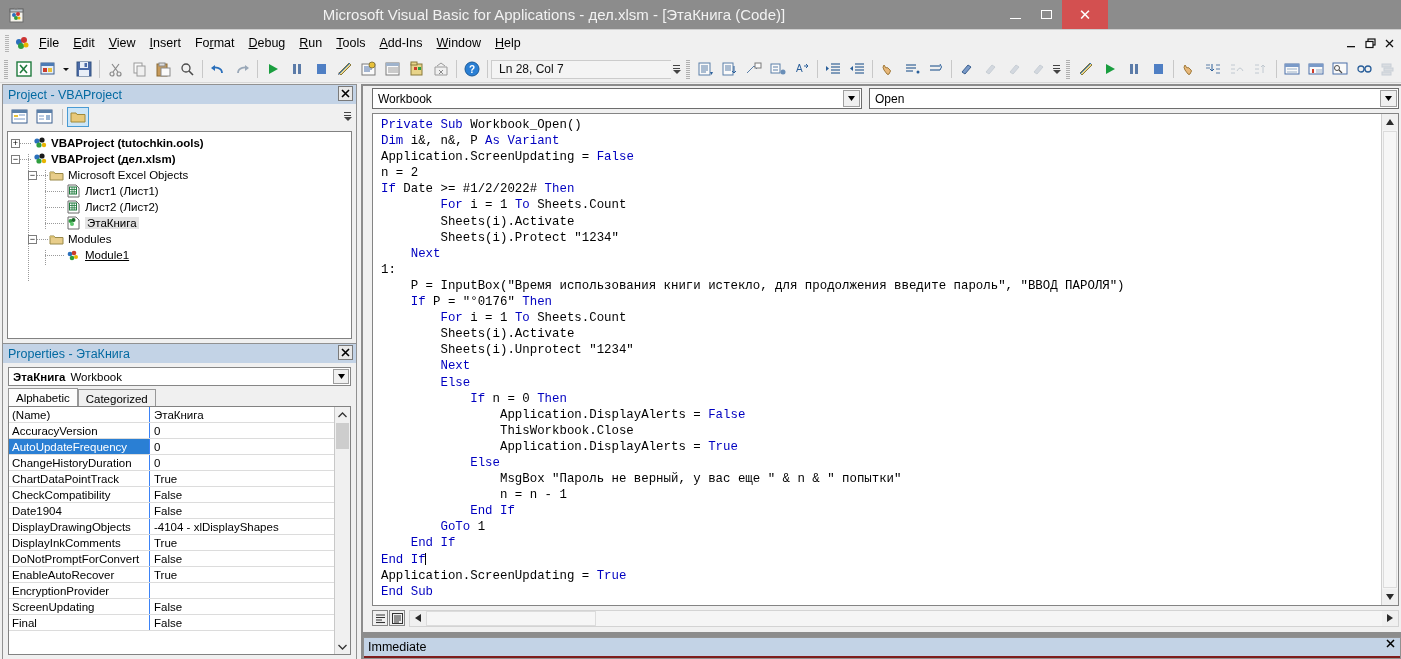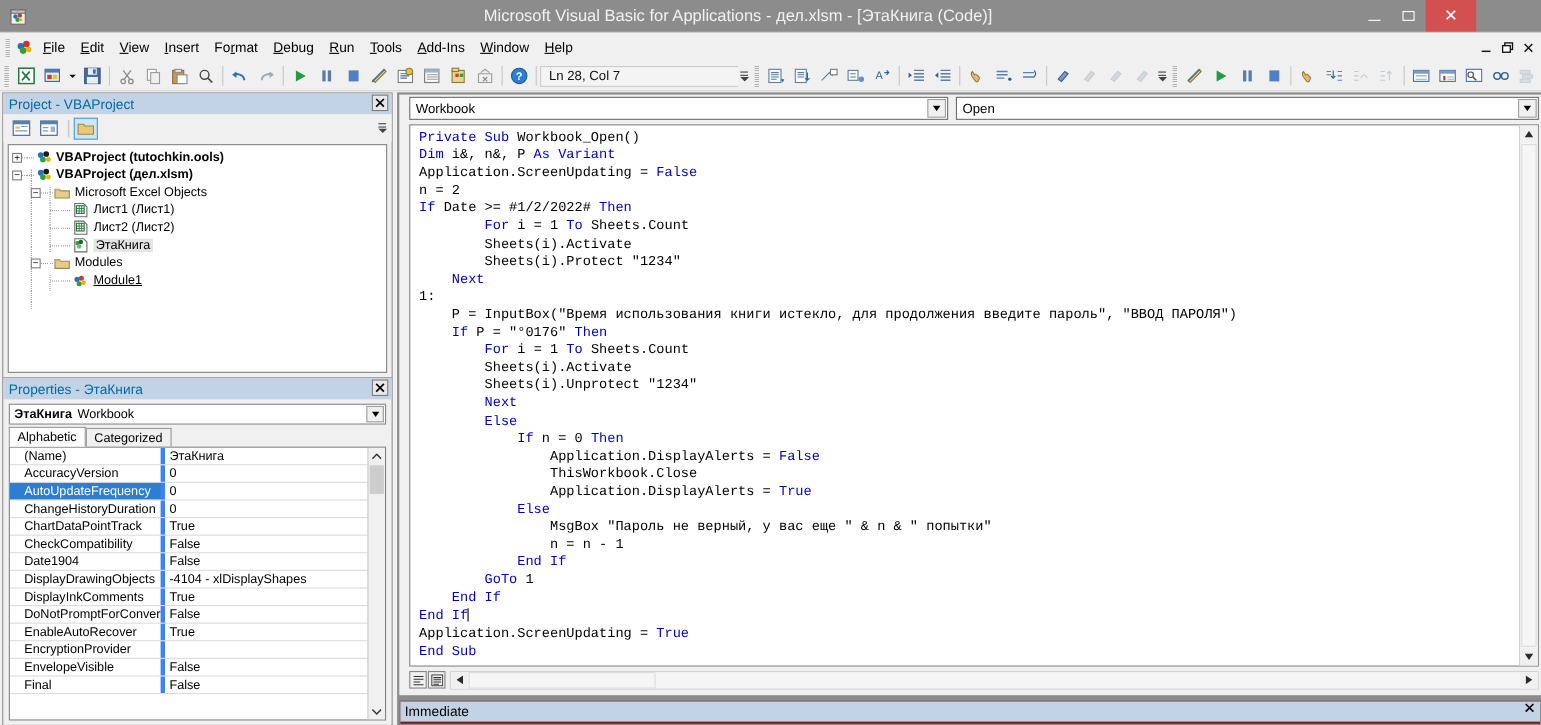--- a/index.html
+++ b/index.html
@@ -12,21 +12,21 @@
     background: #8c8c8c;
   }
   #app {
     position: relative;
     width: 1401px; height: 659px;
     background: #8c8c8c;
   }
 
   
   .titlebar {
-    position: absolute; left: 0; top: 0; width: 1342px; height: 29px;
+    position: absolute; left: 0; top: 0; width: 1108px; height: 29px;
     background: #8c8c8c;
     display: flex; align-items: center;
   }
   .titlebar .app-icon {
     width: 22px; height: 22px; margin-left: 6px;
     display: flex; align-items: center; justify-content: center;
   }
   .titlebar .title-text {
     position: absolute; left: 0; right: 0; top: 0; height: 29px;
     line-height: 29px; text-align: center;
@@ -179,22 +179,22 @@
     display: flex; align-items: center;
   }
   .ptab.active { background: #fdfdfd; height: 18px; position: relative; z-index: 2; }
   .prop-grid {
     position: absolute; left: 5px; right: 5px; top: 62px; bottom: 4px;
     background: #fff; border: 1px solid #828282; overflow: hidden;
     font-size: 11.5px;
   }
   .prow { display: flex; height: 16px; border-bottom: 1px solid #dcdcdc; }
   .prow .pname {
-    width: 141px; flex: 0 0 141px; padding-left: 13px;
-    border-right: 4px solid #3b82f6; overflow: hidden; white-space: nowrap;
+    width: 141px; flex: 0 0 141px; padding-left: 3px;
+    border-right: 1px solid #3b82f6; overflow: hidden; white-space: nowrap;
     display:flex; align-items:center;
   }
   .prow .pval { flex: 1; padding-left: 4px; overflow: hidden; white-space: nowrap; display:flex; align-items:center;}
   .prow.selected .pname { background: #2a7fd4; color: #fff; }
   .prop-scroll {
     position: absolute; right: 0; top: 0; bottom: 0; width: 16px;
     background: #f0f0f0; border-left: 1px solid #c8c8c8;
   }
   .ps-arrow { width: 15px; height: 15px; display:flex; align-items:center; justify-content:center;
     font-size: 9px; color: #333; }
@@ -882,21 +882,21 @@
           </div>
         <div class="prow">
             <div class="pname">EnableAutoRecover</div>
             <div class="pval">True</div>
           </div>
         <div class="prow">
             <div class="pname">EncryptionProvider</div>
             <div class="pval"></div>
           </div>
         <div class="prow">
-            <div class="pname">EnvelopeVisible</div>
+            <div class="pname">ScreenUpdating</div>
             <div class="pval">False</div>
           </div>
         <div class="prow">
             <div class="pname">Final</div>
             <div class="pval">False</div>
           </div>
 
         <div class="prop-scroll">
           <div class="ps-arrow">
             <svg width="9" height="6" viewBox="0 0 9 6">

